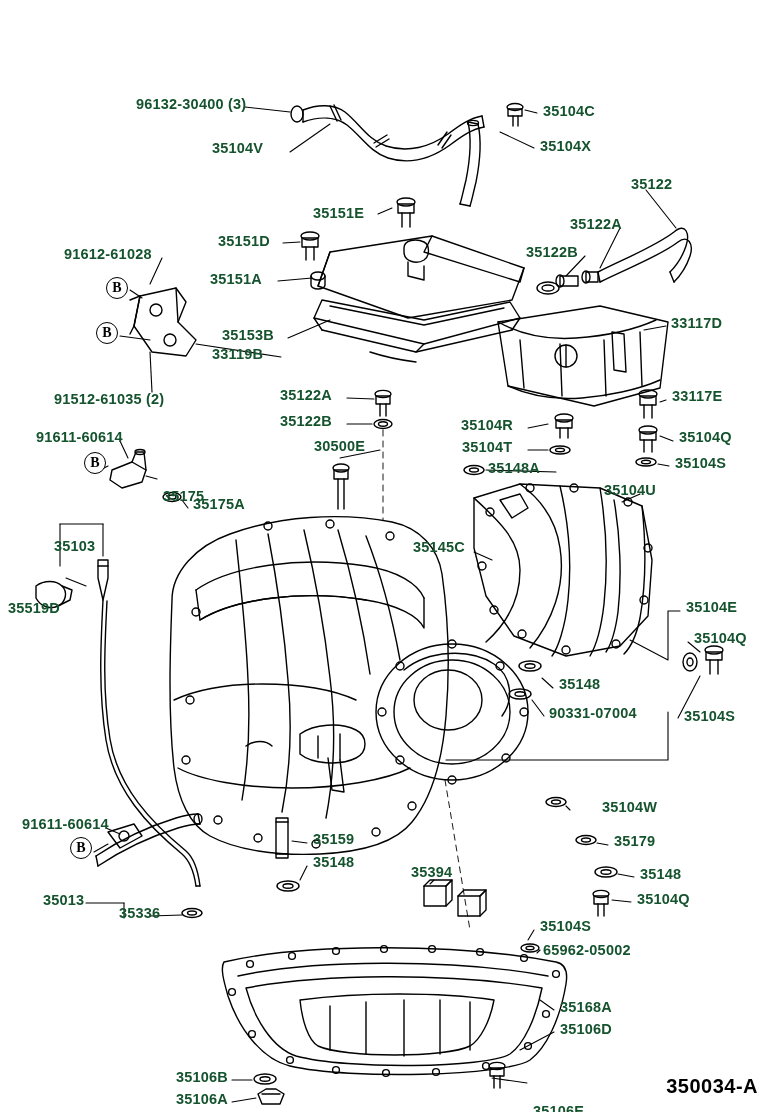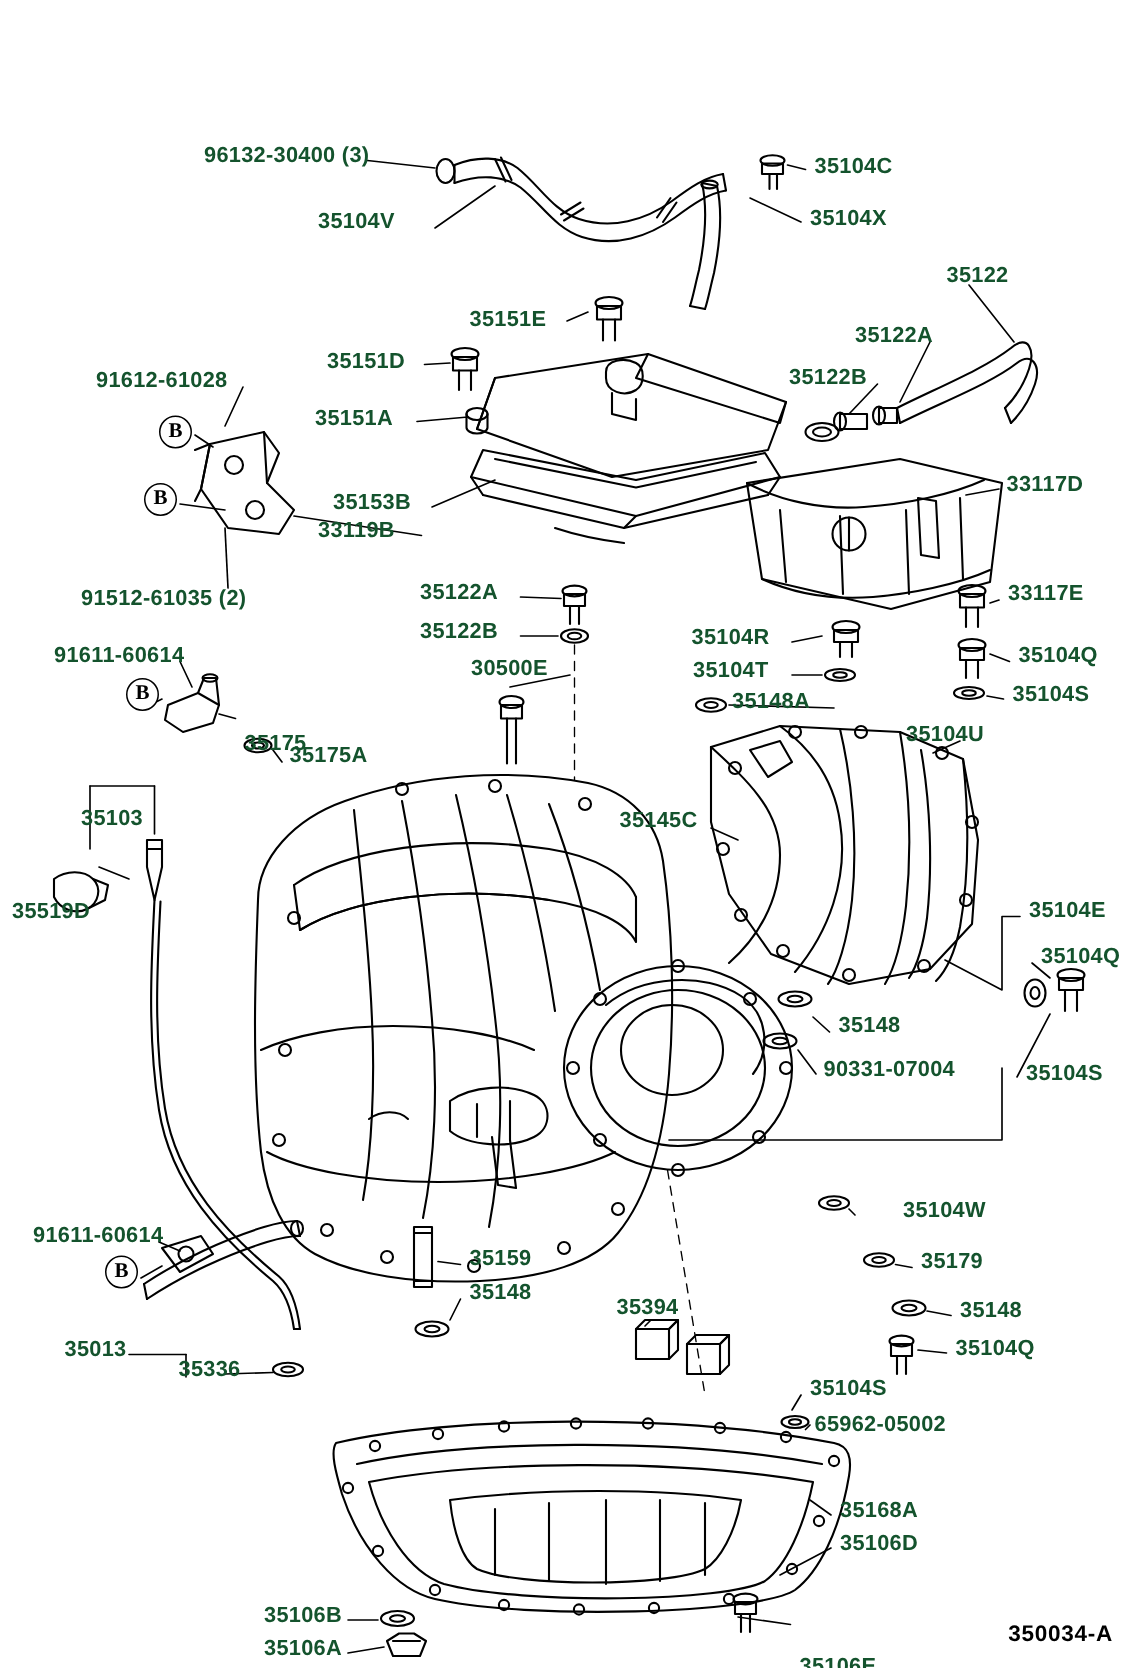--- a/index.html
+++ b/index.html
@@ -44,23 +44,23 @@
   #art {
     position: absolute;
     left: 0;
     top: 0;
     width: 760px;
     height: 1112px;
     pointer-events: none;
   }
   .footer-code {
     position: absolute;
-    right: 18px;
+    right: 2px;
     bottom: 14px;
-    font-size: 15px;
+    font-size: 20px;
     font-weight: bold;
     letter-spacing: 0.5px;
   }
 </style>
 </head>
 <body>
 
 <div id="page">
 
   <svg id="art" viewBox="0 0 760 1112" xmlns="http://www.w3.org/2000/svg">

